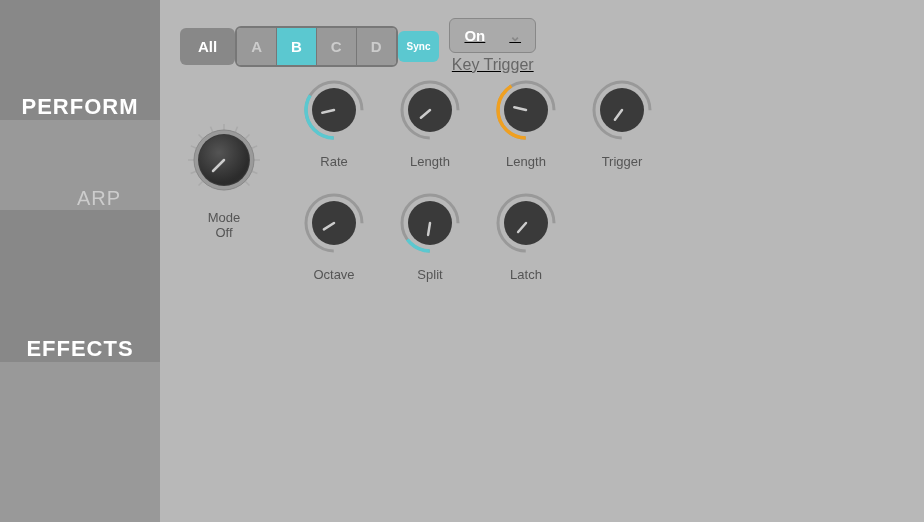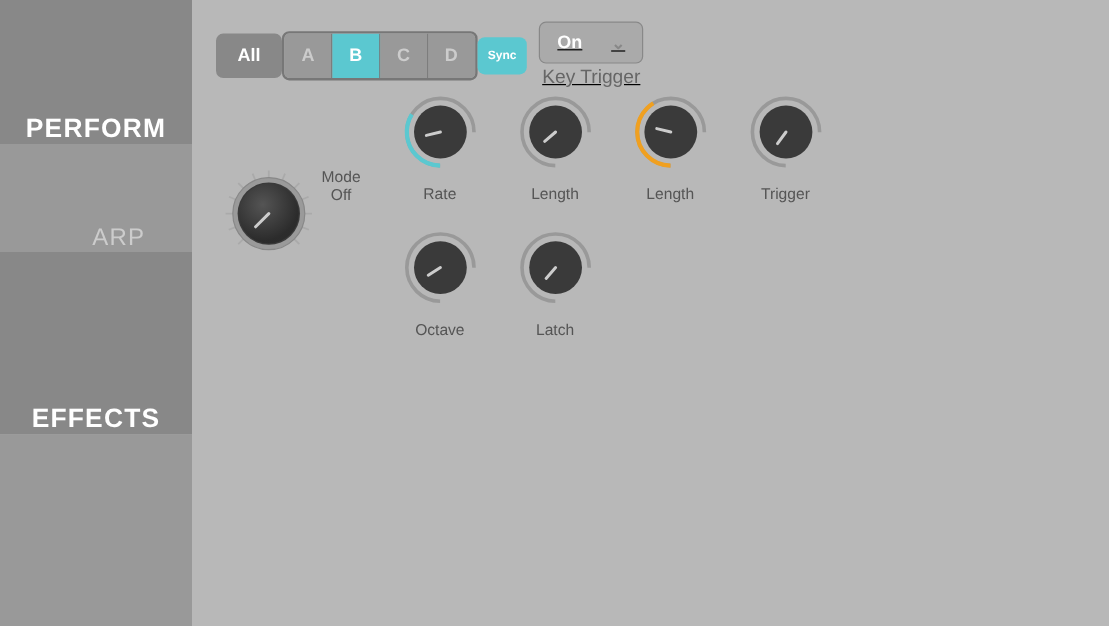--- a/index.html
+++ b/index.html
@@ -145,21 +145,22 @@
 
     
     .knobs-area {
       display: flex;
       align-items: center;
       gap: 0;
     }
 
     .mode-knob-section {
       display: flex;
-      flex-direction: row;
+      flex-direction: column;
+      align-items: center;
       margin-right: 30px;
     }
 
     .knobs-grid {
       display: grid;
       grid-template-columns: repeat(4, 1fr);
       gap: 18px 24px;
     }
 
     .knob-cell {
@@ -306,20 +307,29 @@
           <svg class="knob-svg" viewBox="0 0 72 72">
             <circle cx="36" cy="36" r="28" fill="none" stroke="#999" stroke-width="3" stroke-dasharray="131.94689145077132 43.982297150257104" stroke-dashoffset="21.991148575128552" transform="rotate(135 36 36)"></circle>
             <circle cx="36" cy="36" r="22" fill="#3a3a3a"></circle>
             <line x1="36" y1="36" x2="25.9" y2="42.4" stroke="#ccc" stroke-width="2.5" stroke-linecap="round"></line>
           </svg>
           <div class="knob-label">Octave</div>
         </div>
         <div class="knob-cell">
           <svg class="knob-svg" viewBox="0 0 72 72">
             <circle cx="36" cy="36" r="28" fill="none" stroke="#999" stroke-width="3" stroke-dasharray="131.94689145077132 43.982297150257104" stroke-dashoffset="21.991148575128552" transform="rotate(135 36 36)"></circle>
+            <circle cx="36" cy="36" r="28" fill="none" stroke="#5bc8d0" stroke-width="3.5" stroke-dasharray="26.389378290154266 149.53981031087415" stroke-dashoffset="21.991148575128552" transform="rotate(135 36 36)"></circle>
+            <circle cx="36" cy="36" r="22" fill="#3a3a3a"></circle>
+            <line x1="36" y1="36" x2="34.1" y2="47.9" stroke="#ccc" stroke-width="2.5" stroke-linecap="round"></line>
+          </svg>
+          <div class="knob-label">Split</div>
+        </div>
+        <div class="knob-cell">
+          <svg class="knob-svg" viewBox="0 0 72 72">
+            <circle cx="36" cy="36" r="28" fill="none" stroke="#999" stroke-width="3" stroke-dasharray="131.94689145077132 43.982297150257104" stroke-dashoffset="21.991148575128552" transform="rotate(135 36 36)"></circle>
             <circle cx="36" cy="36" r="22" fill="#3a3a3a"></circle>
             <line x1="36" y1="36" x2="28.1" y2="45.0" stroke="#ccc" stroke-width="2.5" stroke-linecap="round"></line>
           </svg>
           <div class="knob-label">Latch</div>
         </div>
       </div>
 
   </div>
 </div>
 

